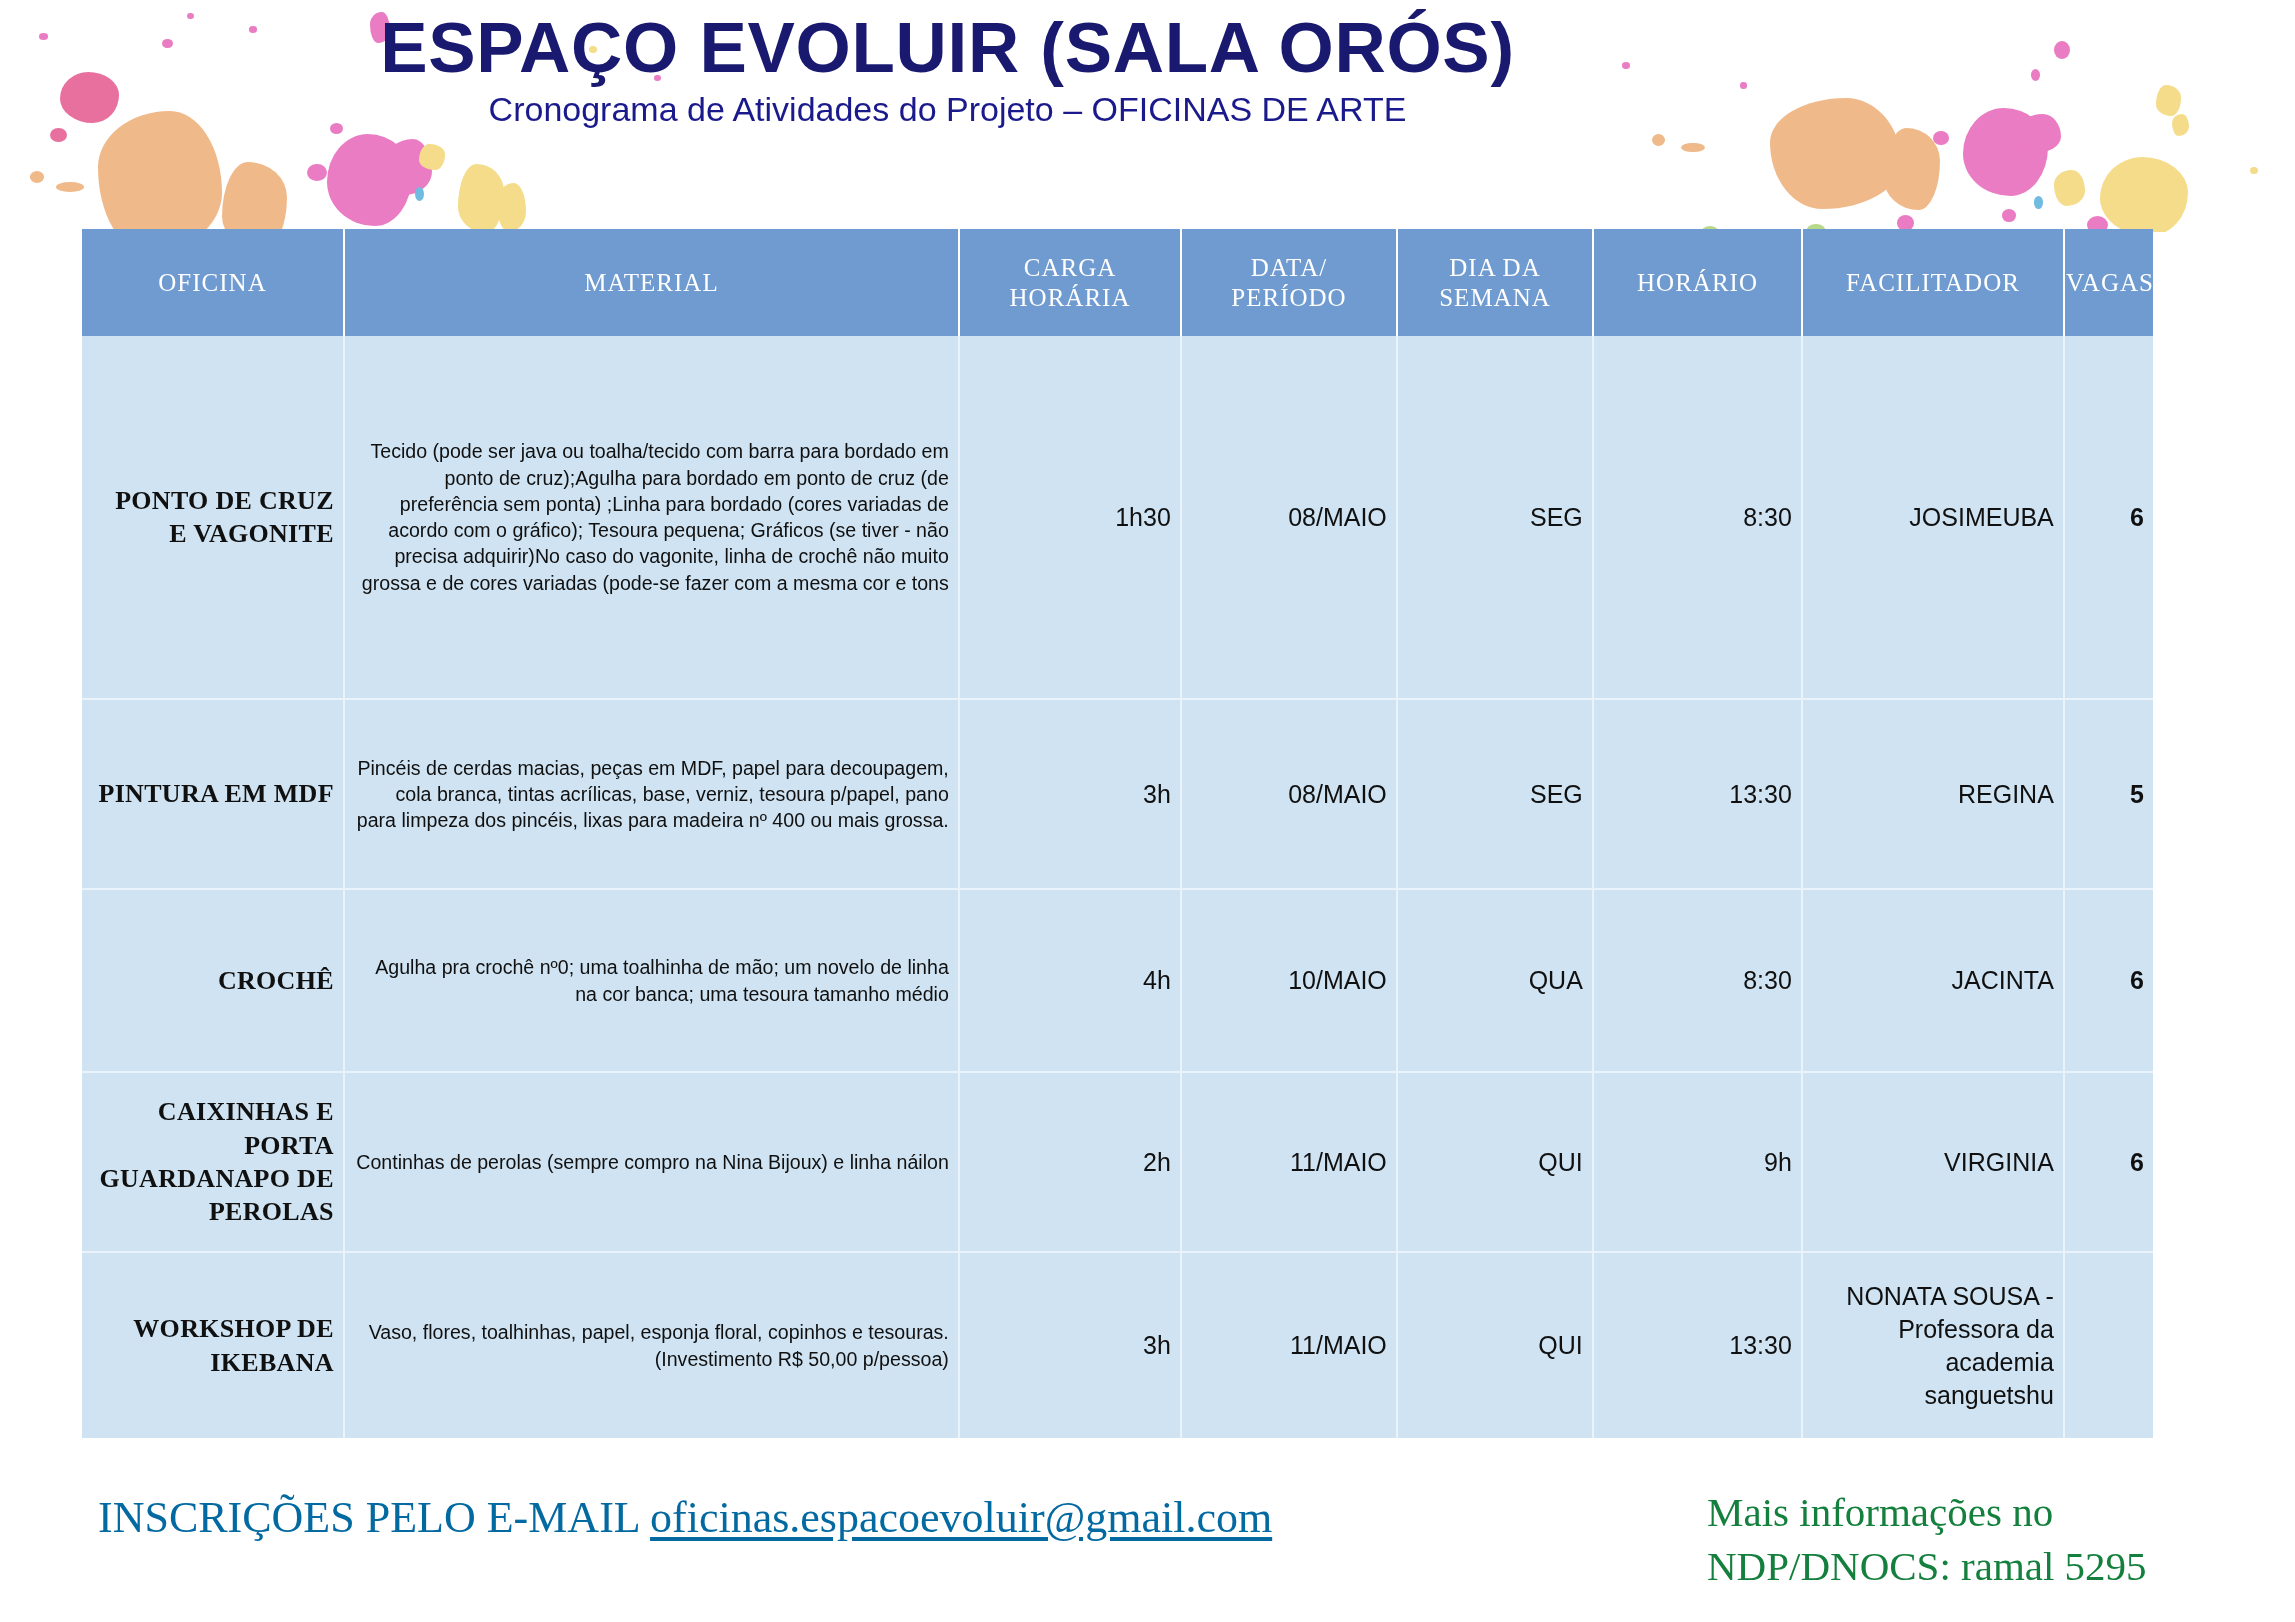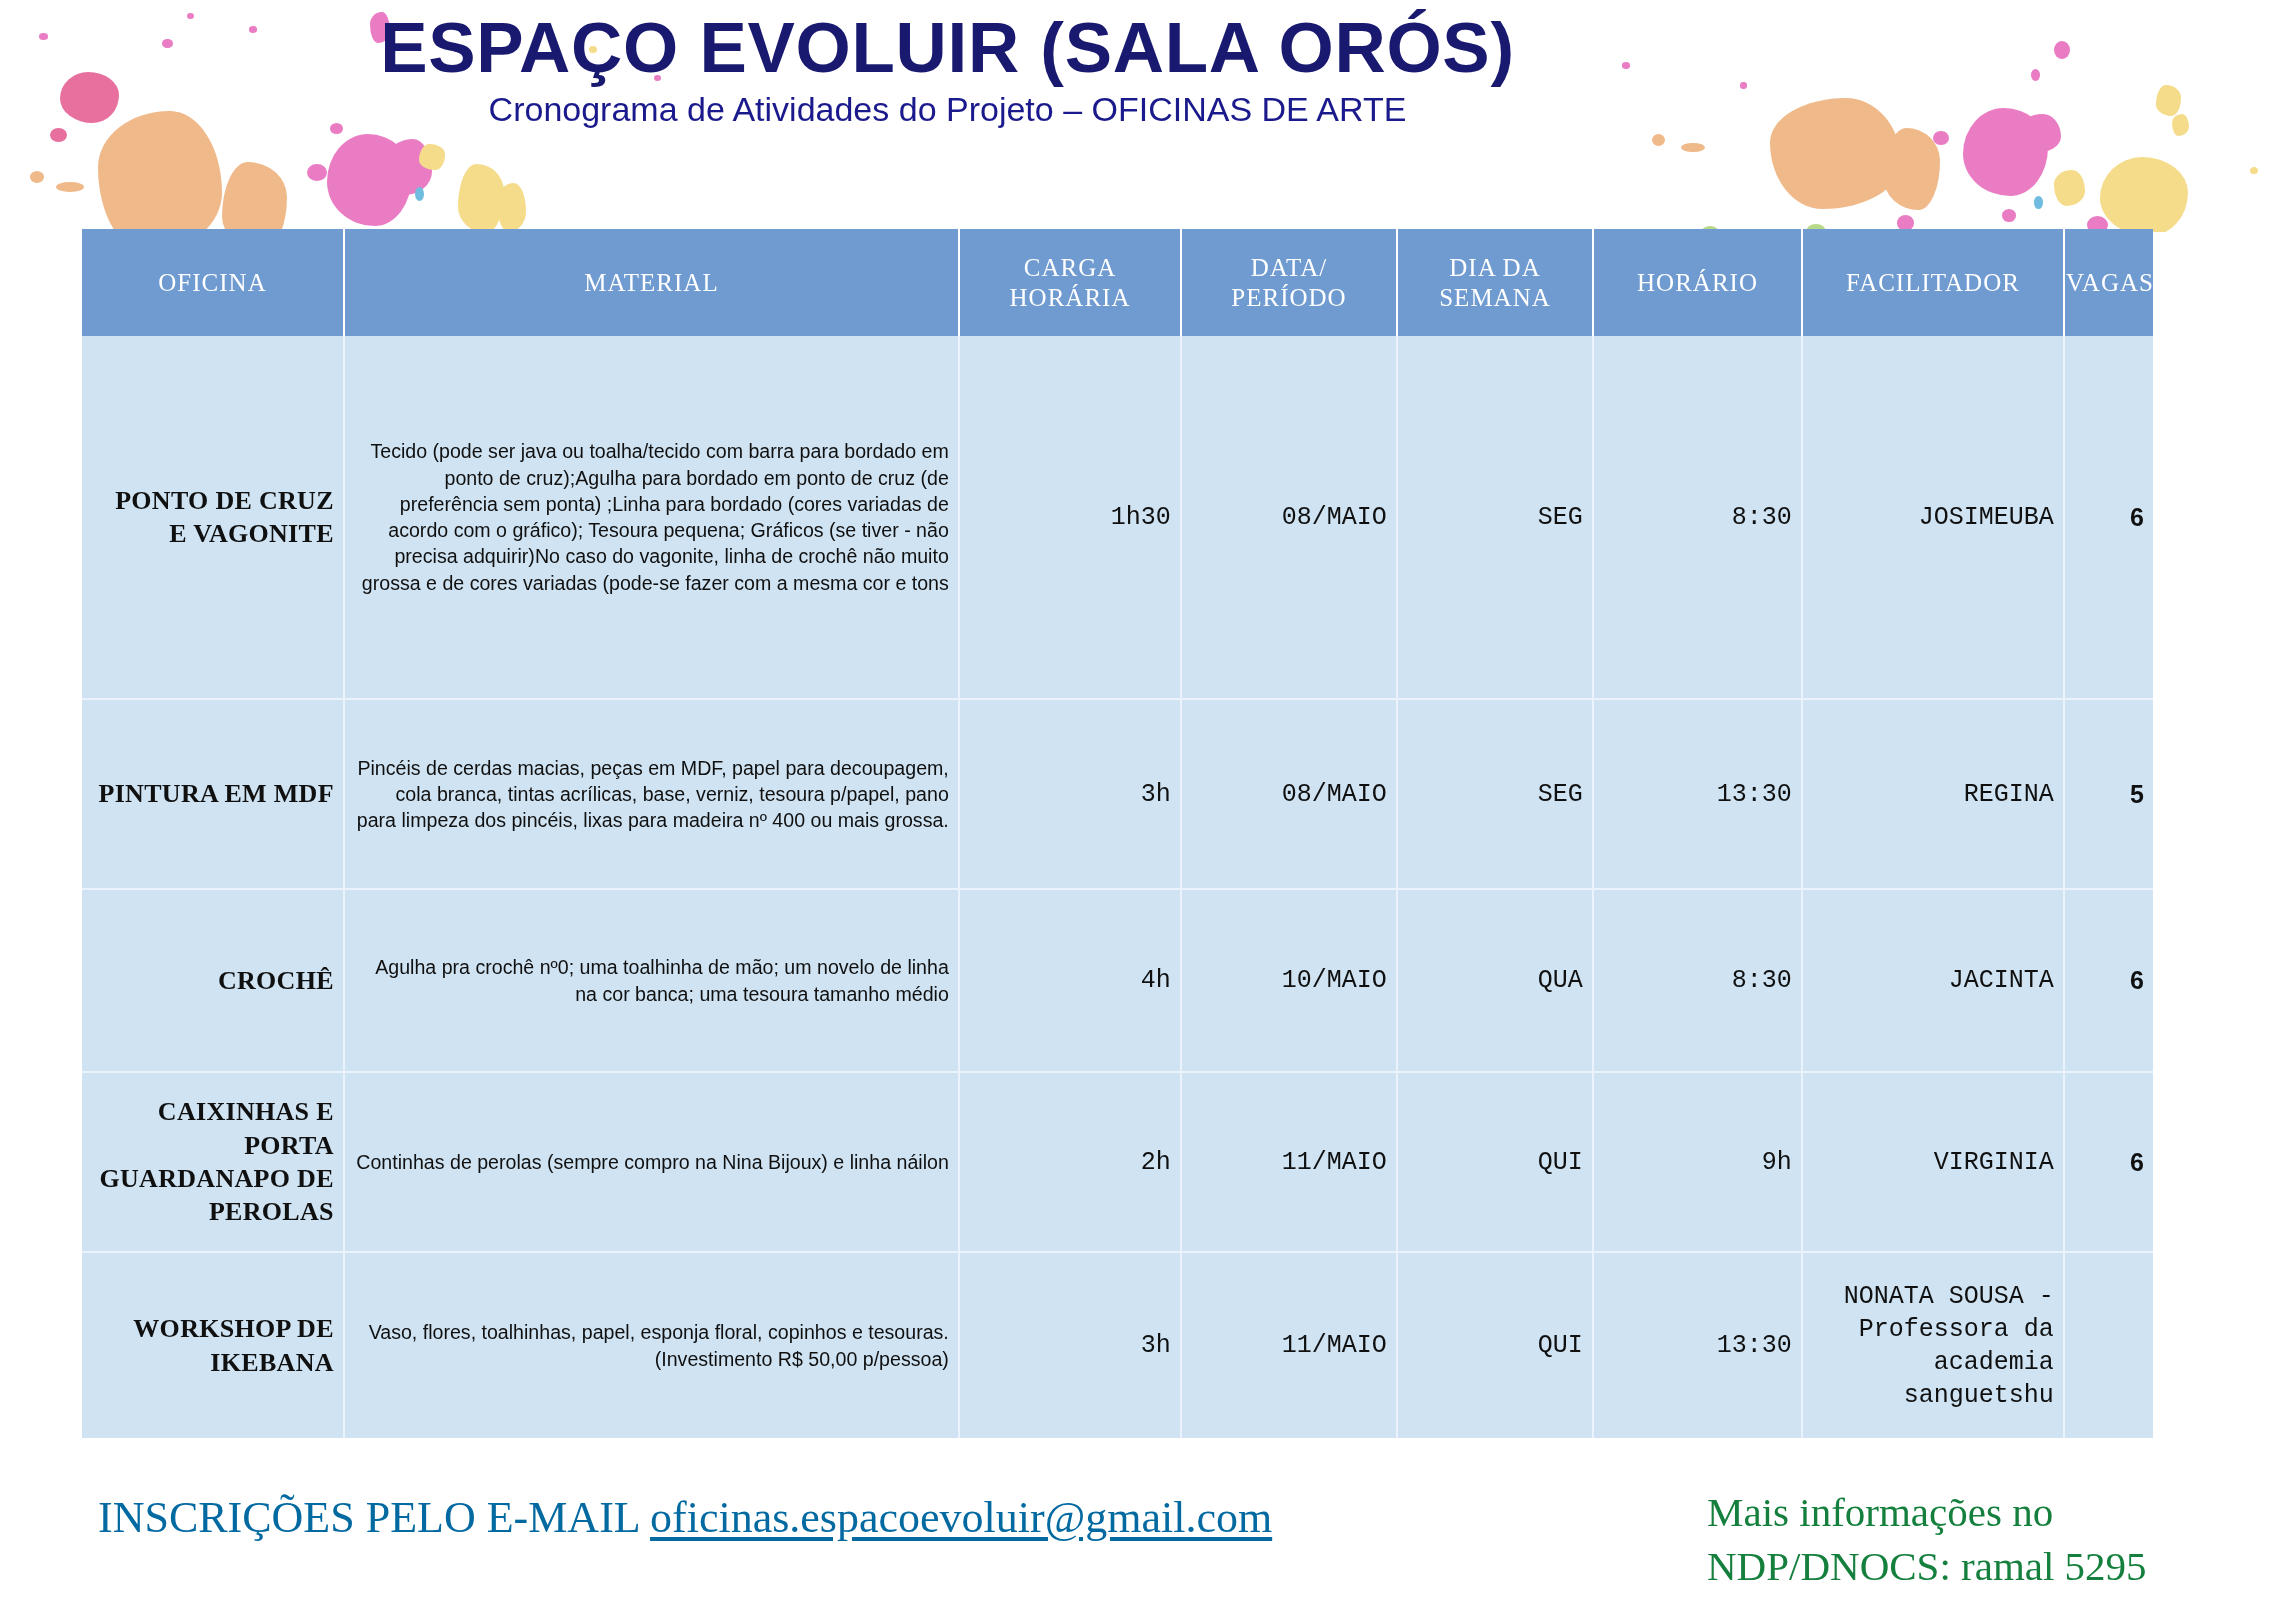--- a/index.html
+++ b/index.html
@@ -87,21 +87,21 @@
     font-size:26px;
     line-height:1.28;
     letter-spacing:0.3px;
   }
   td.material{
     font-family:"Liberation Sans", sans-serif;
     font-size:19.6px;
     line-height:1.34;
   }
   td.plain{
-    font-family:Liberation Mono, monospace;
+    font-family:Liberation Sans, sans-serif;
     font-size:25px;
     line-height:1.32;
   }
   td.vagas{
     font-family:"Liberation Sans", sans-serif;
     font-weight:bold;
     font-size:25px;
   }
 
   

